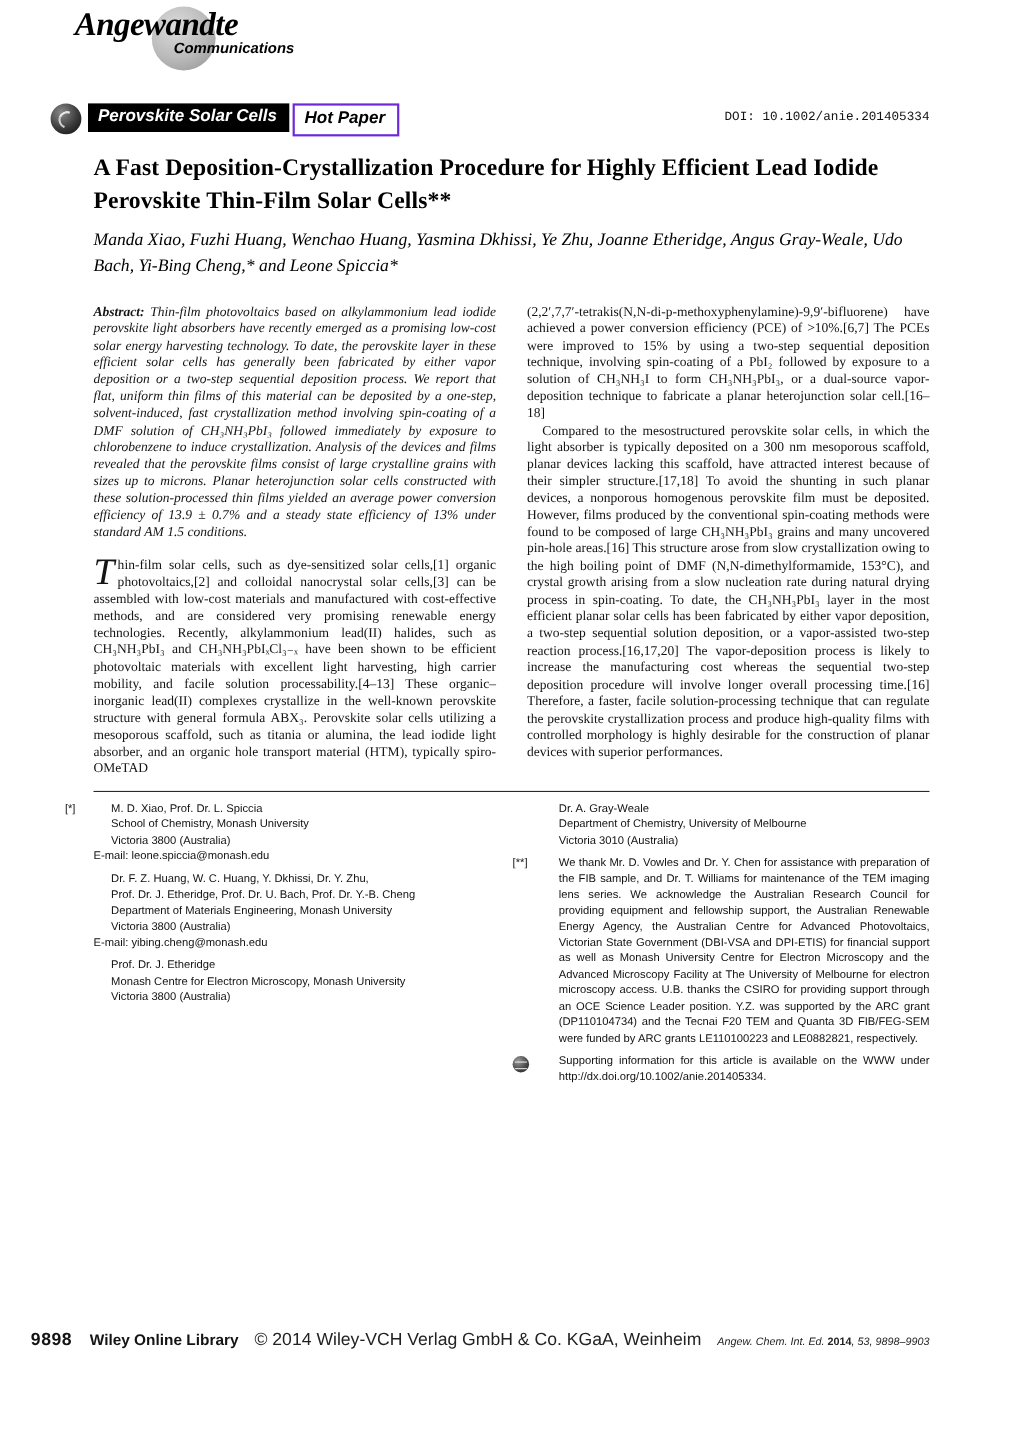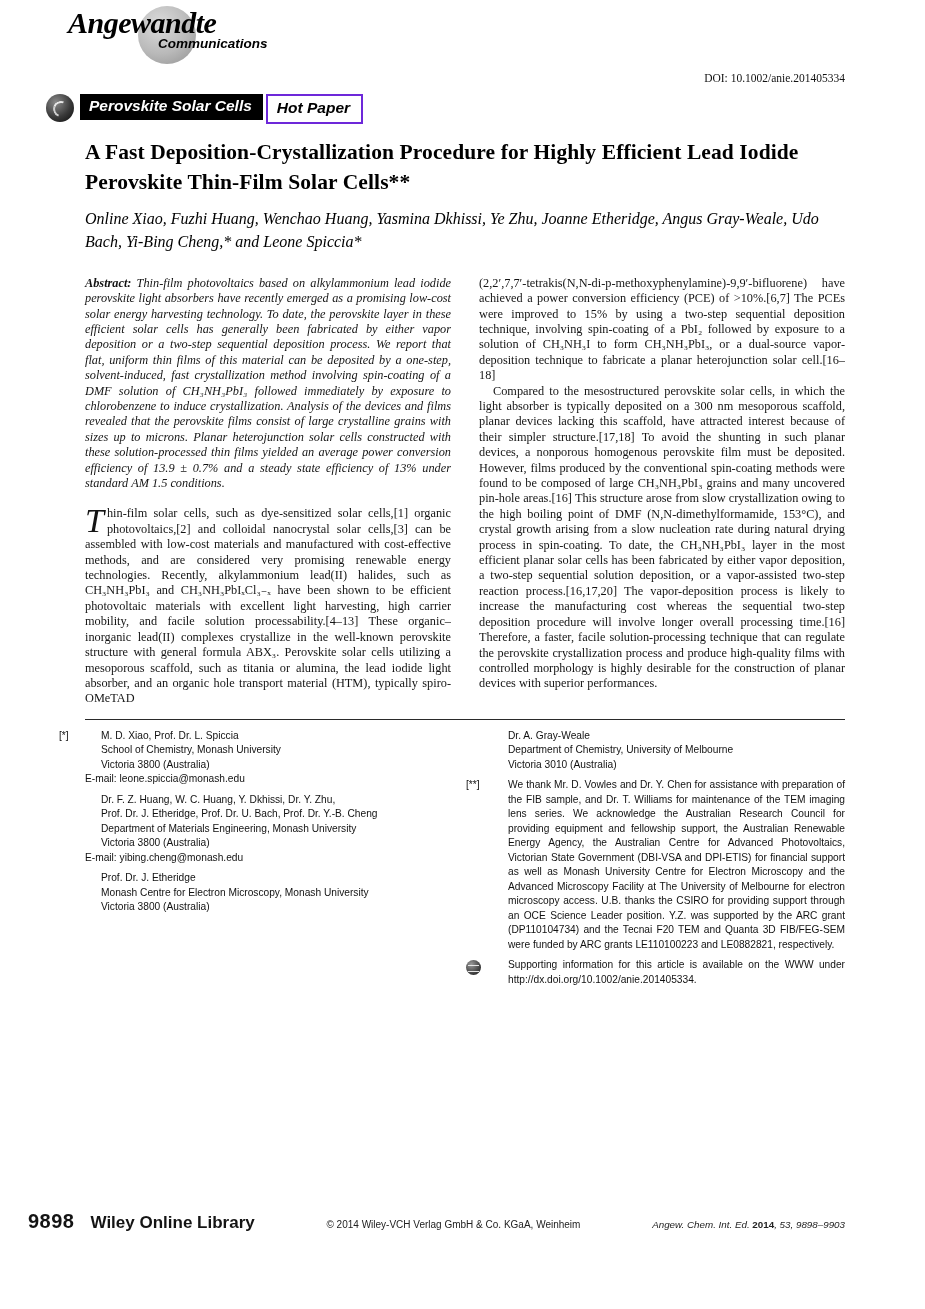--- a/index.html
+++ b/index.html
@@ -26,22 +26,22 @@
     font-family:"Liberation Serif","DejaVu Serif",serif;
     font-size:30px; font-weight:bold; font-style:italic; letter-spacing:-0.5px;
     color:#000;
   }
   .logo-sub {
     position:relative; z-index:2; margin-left:90px; margin-top:-4px;
     font-family:"Liberation Sans","DejaVu Sans",sans-serif;
     font-size:13.5px; font-weight:bold; font-style:italic; color:#000;
   }
   .doi {
-    position:absolute; top:72px; right:80px;
-    font-family:Liberation Serif, serif;
+    position:absolute; top:100px; right:80px;
+    font-family:Liberation Mono, monospace;
     font-size:11.5px; color:#111;
   }
   .badge-row { position:absolute; left:46px; top:94px; display:flex; align-items:flex-start; }
   .badge-icon {
     width:28px; height:28px; border-radius:50%;
     background:radial-gradient(circle at 35% 30%, #8a8a8a 0%, #3a3a3a 55%, #0a0a0a 100%);
     margin-right:6px; position:relative; flex:0 0 auto;
   }
   .badge-icon::after {
     content:""; position:absolute; left:7px; top:7px; width:12px; height:12px;
@@ -99,29 +99,29 @@
   }
 
   
   .footer {
     position:absolute; left:28px; right:80px; top:1190px;
     display:flex; justify-content:space-between; align-items:baseline;
   }
   .footer-left { display:flex; align-items:baseline; }
   .page-num {
     font-family:"Liberation Sans","DejaVu Sans",sans-serif;
-    font-size:20px; font-weight:bold; letter-spacing:0.5px;margin-top:20px;
+    font-size:16px; font-weight:bold; letter-spacing:0.5px;margin-top:20px;
   }
   .library {
     font-family:"Liberation Sans","DejaVu Sans",sans-serif;
-    font-size:17px; font-weight:bold; margin-left:16px;
+    font-size:14px; font-weight:bold; margin-left:16px;
   }
   .copyright {
     font-family:"Liberation Sans","DejaVu Sans",sans-serif;
-    font-size:10px; color:#222;
+    font-size:16px; color:#222;
   }
   .citation {
     font-family:"Liberation Sans","DejaVu Sans",sans-serif;
     font-size:9.8px; color:#222;
   }
   .cit-j, .cit-r { font-style:italic;margin-top:48px; }
   .cit-y { font-weight:bold; }
 </style>
 </head>
 <body>
@@ -139,21 +139,21 @@
   <div class="badge-row">
     <span class="badge-icon"></span>
     <span class="badge-cat">Perovskite Solar Cells</span>
     <span class="badge-tag">Hot Paper</span>
   </div>
 
   <div class="content">
 
     <h1 class="title">A Fast Deposition-Crystallization Procedure for Highly Efficient Lead Iodide Perovskite Thin-Film Solar Cells**</h1>
 
-    <div class="authors">Online Xiao, Fuzhi Huang, Wenchao Huang, Yasmina Dkhissi, Ye Zhu, Joanne Etheridge, Angus Gray-Weale, Udo Bach, Yi-Bing Cheng,* and Leone Spiccia*</div>
+    <div class="authors">Manda Xiao, Fuzhi Huang, Wenchao Huang, Yasmina Dkhissi, Ye Zhu, Joanne Etheridge, Angus Gray-Weale, Udo Bach, Yi-Bing Cheng,* and Leone Spiccia*</div>
 
     <div class="columns">
       <div class="col">
         <p class="abstract"><span class="ab-label">Abstract:</span><span> Thin-film photovoltaics based on alkylammonium lead iodide perovskite light absorbers have recently emerged as a promising low-cost solar energy harvesting technology. To date, the perovskite layer in these efficient solar cells has generally been fabricated by either vapor deposition or a two-step sequential deposition process. We report that flat, uniform thin films of this material can be deposited by a one-step, solvent-induced, fast crystallization method involving spin-coating of a DMF solution of CH₃NH₃PbI₃ followed immediately by exposure to chlorobenzene to induce crystallization. Analysis of the devices and films revealed that the perovskite films consist of large crystalline grains with sizes up to microns. Planar heterojunction solar cells constructed with these solution-processed thin films yielded an average power conversion efficiency of 13.9 ± 0.7% and a steady state efficiency of 13% under standard AM 1.5 conditions.</span></p>
         <p class="intro"><span class="dropcap">T</span><span>hin-film solar cells, such as dye-sensitized solar cells,[1] organic photovoltaics,[2] and colloidal nanocrystal solar cells,[3] can be assembled with low-cost materials and manufactured with cost-effective methods, and are considered very promising renewable energy technologies. Recently, alkylammonium lead(II) halides, such as CH₃NH₃PbI₃ and CH₃NH₃PbIₓCl₃₋ₓ have been shown to be efficient photovoltaic materials with excellent light harvesting, high carrier mobility, and facile solution processability.[4–13] These organic–inorganic lead(II) complexes crystallize in the well-known perovskite structure with general formula ABX₃. Perovskite solar cells utilizing a mesoporous scaffold, such as titania or alumina, the lead iodide light absorber, and an organic hole transport material (HTM), typically spiro-OMeTAD</span></p>
       </div>
       <div class="col">
         <p>(2,2′,7,7′-tetrakis(N,N-di-p-methoxyphenylamine)-9,9′-bifluorene) have achieved a power conversion efficiency (PCE) of &gt;10%.[6,7] The PCEs were improved to 15% by using a two-step sequential deposition technique, involving spin-coating of a PbI₂ followed by exposure to a solution of CH₃NH₃I to form CH₃NH₃PbI₃, or a dual-source vapor-deposition technique to fabricate a planar heterojunction solar cell.[16–18]</p>
         <p class="indent">Compared to the mesostructured perovskite solar cells, in which the light absorber is typically deposited on a 300 nm mesoporous scaffold, planar devices lacking this scaffold, have attracted interest because of their simpler structure.[17,18] To avoid the shunting in such planar devices, a nonporous homogenous perovskite film must be deposited. However, films produced by the conventional spin-coating methods were found to be composed of large CH₃NH₃PbI₃ grains and many uncovered pin-hole areas.[16] This structure arose from slow crystallization owing to the high boiling point of DMF (N,N-dimethylformamide, 153°C), and crystal growth arising from a slow nucleation rate during natural drying process in spin-coating. To date, the CH₃NH₃PbI₃ layer in the most efficient planar solar cells has been fabricated by either vapor deposition, a two-step sequential solution deposition, or a vapor-assisted two-step reaction process.[16,17,20] The vapor-deposition process is likely to increase the manufacturing cost whereas the sequential two-step deposition procedure will involve longer overall processing time.[16] Therefore, a faster, facile solution-processing technique that can regulate the perovskite crystallization process and produce high-quality films with controlled morphology is highly desirable for the construction of planar devices with superior performances.</p>
       </div>

